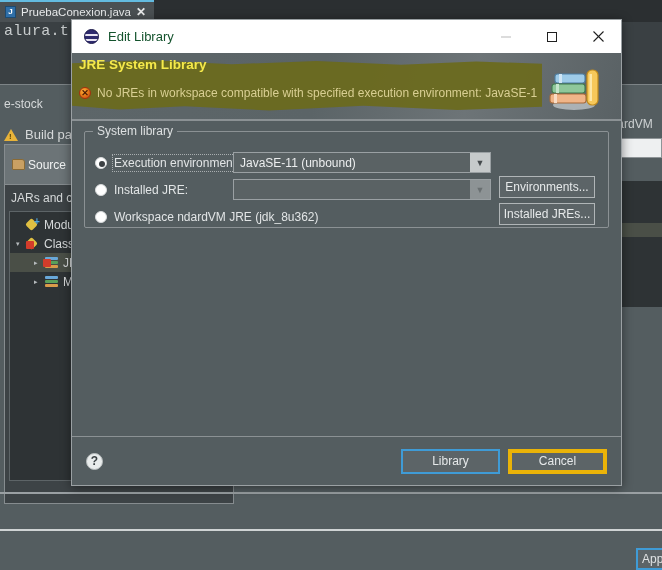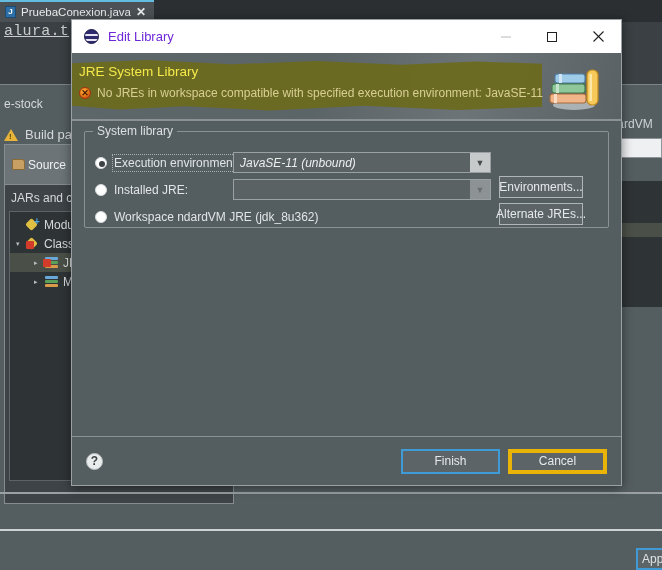--- a/index.html
+++ b/index.html
@@ -38,21 +38,20 @@
     color:#fff; font-size:8px; font-weight:bold; line-height:1;
     flex:0 0 auto;
   }
   .tab-close { color:#e8eaeb; font-size:12px; font-weight:bold; line-height:1; cursor:pointer; }
 
   .code-line {
     position:absolute; left:4px; top:23px;
     font-family:"Liberation Mono", monospace;
     font-size:15px; color:#c8cccd; letter-spacing:0.3px;
     white-space:nowrap;
-    text-decoration:underline;
   }
 
   
   #bg-props-dialog {
     position:absolute; left:0; top:84px; width:662px; height:445px;
     background:#545d60;
     border-top:1px solid #7d8487;
   }
   .bg-breadcrumb {
     position:absolute; left:4px; top:12px; font-size:12px; color:#d6d9da; white-space:nowrap;
@@ -140,42 +139,42 @@
     background:#2e2a6e; margin-left:12px; position:relative; overflow:hidden; flex:0 0 auto;
     border:1px solid #1c1a4a;
   }
   .eclipse-globe::before{
     content:""; position:absolute; left:-2px; top:4px; width:20px; height:2px; background:#e8e4f2;
   }
   .eclipse-globe::after{
     content:""; position:absolute; left:-2px; top:9px; width:20px; height:2px; background:#e8e4f2;
   }
   .dlg-title {
-    margin-left:9px; font-size:13px; color:#6d28d9; white-space:nowrap;
+    margin-left:9px; font-size:13px; color:#14532d; white-space:nowrap;
   }
   .win-ctrls { position:absolute; right:0; top:0; height:33px; display:flex; }
   .win-btn {
     width:46px; height:33px; display:flex; align-items:center; justify-content:center;
     color:#202020; font-size:13px; cursor:pointer;
   }
   .win-btn.dim{ color:#b9b9b9; }
   .win-btn svg{ display:block; }
 
   .dlg-header {
     position:relative; height:68px; flex:0 0 auto;
     background:linear-gradient(105deg,#5d6669 0%,#5b6467 45%,#6d7477 72%,#596164 100%);
     overflow:hidden;
   }
   .hdr-highlight{
     position:absolute; left:0; top:6px; width:470px; height:52px;
     background:#6b6a1c; opacity:0.92;
     clip-path: polygon(0% 8%, 16% 2%, 34% 10%, 52% 4%, 70% 11%, 86% 5%, 100% 9%, 100% 92%, 82% 98%, 62% 90%, 42% 99%, 24% 91%, 10% 97%, 0% 90%);
   }
   .hdr-title{
-    position:absolute; left:7px; top:11px; font-size:13.5px; font-weight:normal; color:#f5e94a;
+    position:absolute; left:7px; top:4px; font-size:13.5px; font-weight:bold; color:#f5e94a;
     white-space:nowrap;
   }
   .hdr-msg-row{
     position:absolute; left:7px; top:33px; display:flex; align-items:center; gap:6px; white-space:nowrap;
   }
   .err-icon{
     width:12px;height:12px;border-radius:50%;
     background:radial-gradient(circle at 35% 30%, #ffae3a 0%, #e8801a 45%, #c23a12 100%);
     display:inline-flex;align-items:center;justify-content:center;
     color:#4a1a05;font-size:9px;font-weight:bold;line-height:1; flex:0 0 auto;
@@ -208,31 +207,31 @@
   }
   .radio-label{ font-size:12px; color:#e2e5e6; white-space:nowrap; }
   .radio-label.focused{ outline:1px dotted #a9aeb0; outline-offset:1px; }
 
   .lbl-col{ width:138px; display:flex; align-items:center; }
 
   .combo{
     width:258px; height:21px; background:#5a6264; border:1px solid #9aa0a3;
     display:flex; align-items:center; position:relative;
   }
-  .combo .val{ padding-left:6px; font-size:12px; color:#eceeef; white-space:nowrap;font-style:italic; }
+  .combo .val{ padding-left:6px; font-size:12px; color:#eceeef; white-space:nowrap; }
   .combo .arrow{
     position:absolute; right:0; top:0; width:20px; height:19px;
     background:#c6cacb; display:flex; align-items:center; justify-content:center;
     color:#454a4d; font-size:9px;
   }
   .combo.disabled{ background:#5a6264; }
   .combo.disabled .arrow{ background:#8d9395; color:#6a7072; }
 
   .side-btn{
-    width:84px; height:22px; background:#5c6467; border:1px solid #b0b5b7;
+    width:96px; height:22px; background:#5c6467; border:1px solid #b0b5b7;
     color:#e6e9ea; font-size:12px; display:flex; align-items:center; justify-content:center;
     margin-left:8px; cursor:pointer; white-space:nowrap;margin-top:48px;
   }
 
   .dlg-footer-sep{ height:1px; background:#8b9194; margin-top:auto; }
   .dlg-footer{
     height:48px; flex:0 0 auto; display:flex; align-items:center; padding:0 14px;
   }
   .help-btn{
     width:17px; height:17px; border-radius:50%; background:#e9ecec;
@@ -350,21 +349,21 @@
           </svg>
       </div>
     </div>
   </div>
 
   <div class="dlg-header">
     <div class="hdr-highlight"></div>
     <div class="hdr-title">JRE System Library</div>
     <div class="hdr-msg-row">
       <span class="err-icon">✕</span>
-      <span class="hdr-msg">No JREs in workspace compatible with specified execution environment: JavaSE-11</span>
+      <span class="hdr-msg">No JREs in workspace compatible with specified execution environment: JavaSE-1</span>
     </div>
     <div class="hdr-books">
       <svg width="58" height="46" viewBox="0 0 58 46">
         <ellipse cx="27" cy="40" rx="21" ry="5" fill="#e9eef2" opacity="0.55"></ellipse>
         <rect x="8" y="9" width="30" height="9" rx="2.5" fill="#9ecbe8" stroke="#4d7fa3" stroke-width="1.1"></rect>
         <rect x="12" y="9" width="3" height="9" fill="#cfe5f4"></rect>
         <rect x="5" y="19" width="33" height="9" rx="2.5" fill="#8fc79a" stroke="#3f7a4c" stroke-width="1.1"></rect>
         <rect x="9" y="19" width="3" height="9" fill="#c4e5cb"></rect>
         <rect x="3" y="29" width="36" height="9" rx="2.5" fill="#f0b588" stroke="#a86a3a" stroke-width="1.1"></rect>
         <rect x="7" y="29" width="3" height="9" fill="#fadcc4"></rect>
@@ -393,32 +392,32 @@
 
       <div class="radio-row">
         <div class="lbl-col">
           <span class="radio"></span>
           <span class="radio-label">Installed JRE:</span>
         </div>
         <div class="combo disabled">
           <span class="val"></span>
           <span class="arrow">▼</span>
         </div>
-        <div class="side-btn">Alternate JREs...</div>
+        <div class="side-btn">Installed JREs...</div>
       </div>
 
       <div class="radio-row">
         <div style="display:flex;align-items:center;">
           <span class="radio"></span>
           <span class="radio-label">Workspace ndardVM JRE (jdk_8u362)</span>
         </div>
       </div>
     </div>
   </div>
 
   <div class="dlg-footer-sep"></div>
   <div class="dlg-footer">
     <div class="help-btn">?</div>
     <div class="footer-spacer"></div>
-    <div class="dlg-btn primary">Finish</div>
+    <div class="dlg-btn primary">Library</div>
     <div class="dlg-btn">Cancel</div>
   </div>
 </div>
 
 </body></html>

